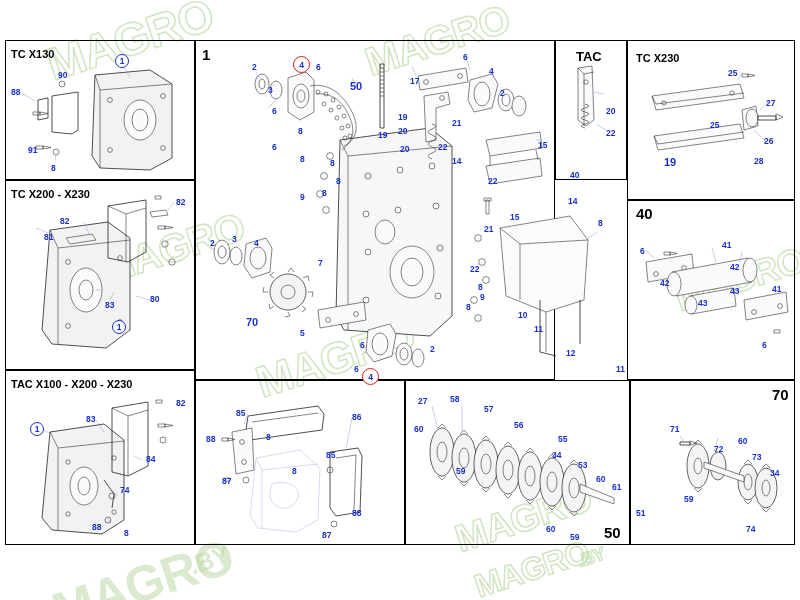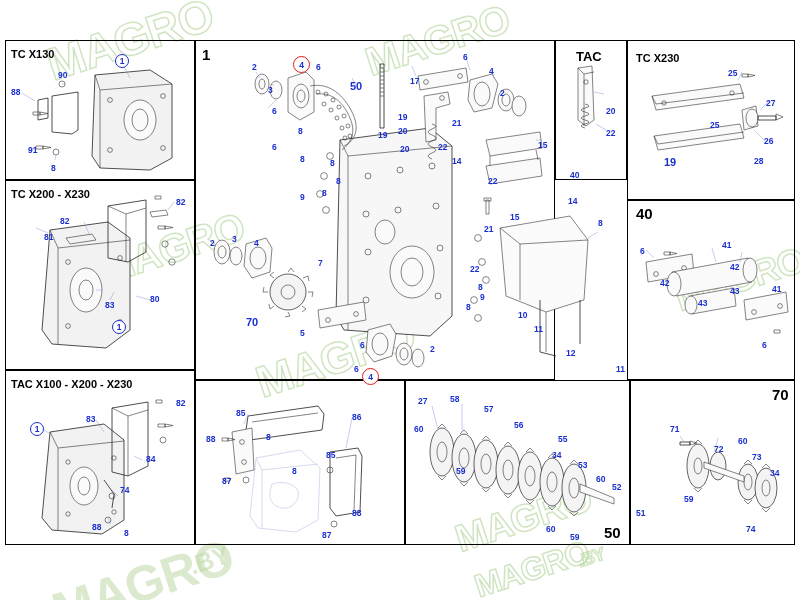--- a/index.html
+++ b/index.html
@@ -581,21 +581,21 @@
     <path class="lead" d="M432,406 L438,430"></path>
     <path class="lead" d="M462,404 L462,432"></path>
   </svg>
   <div class="cal" style="left:418px; top:396px;">27</div>
   <div class="cal" style="left:450px; top:394px;">58</div>
   <div class="cal" style="left:484px; top:404px;">57</div>
   <div class="cal" style="left:514px; top:420px;">56</div>
   <div class="cal" style="left:558px; top:434px;">55</div>
   <div class="cal" style="left:552px; top:450px;">34</div>
   <div class="cal" style="left:578px; top:460px;">53</div>
-  <div class="cal" style="left:612px; top:482px;">52</div>
+  <div class="cal" style="left:612px; top:482px;">61</div>
   <div class="cal" style="left:636px; top:508px;">51</div>
   <div class="cal" style="left:414px; top:424px;">60</div>
   <div class="cal" style="left:456px; top:466px;">59</div>
   <div class="cal" style="left:596px; top:474px;">60</div>
   <div class="cal" style="left:570px; top:532px;">59</div>
   <div class="cal" style="left:546px; top:524px;">60</div>
 
   <svg class="art" width="800" height="600">
     <g class="gearfill">
       <ellipse cx="698" cy="466" rx="11" ry="22"></ellipse>

